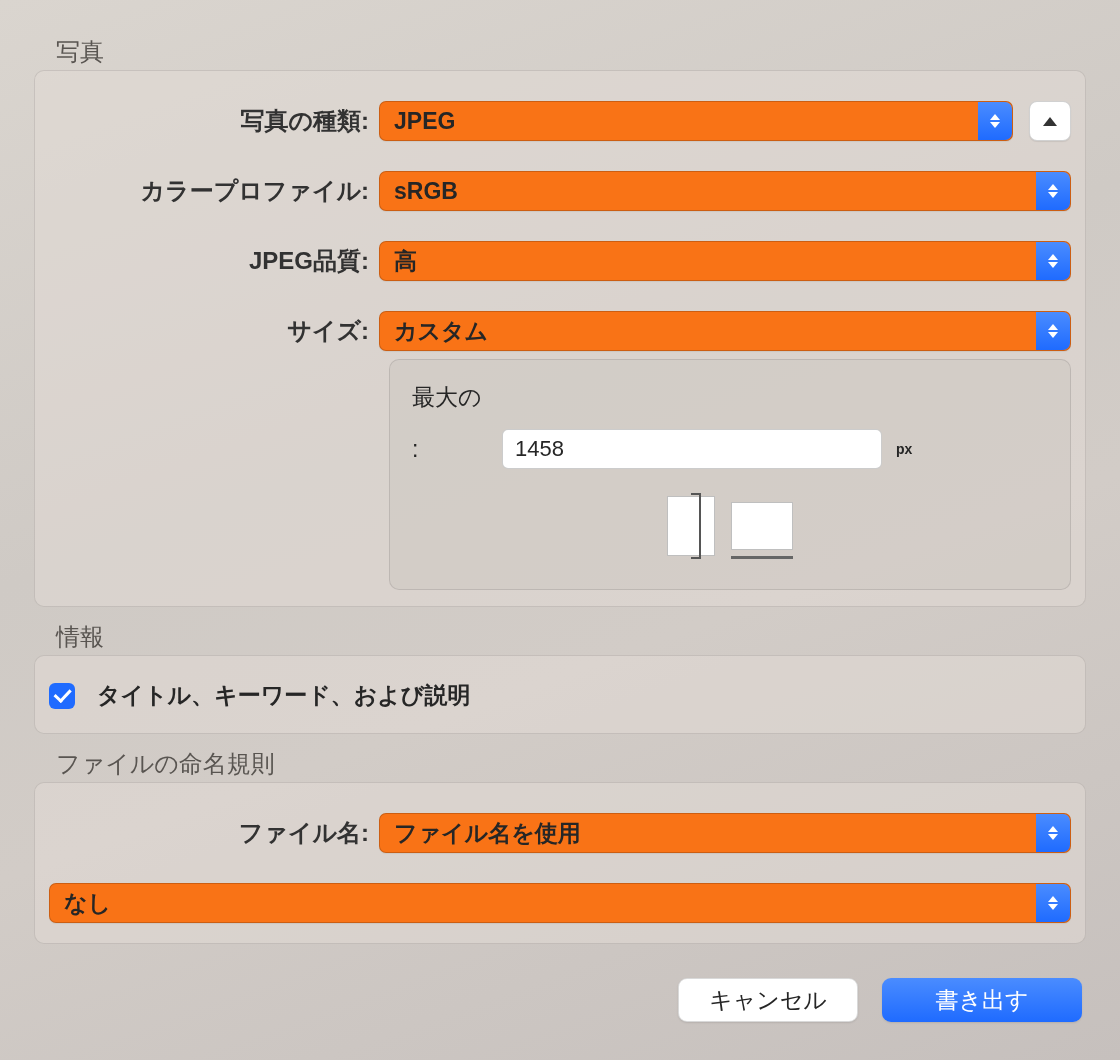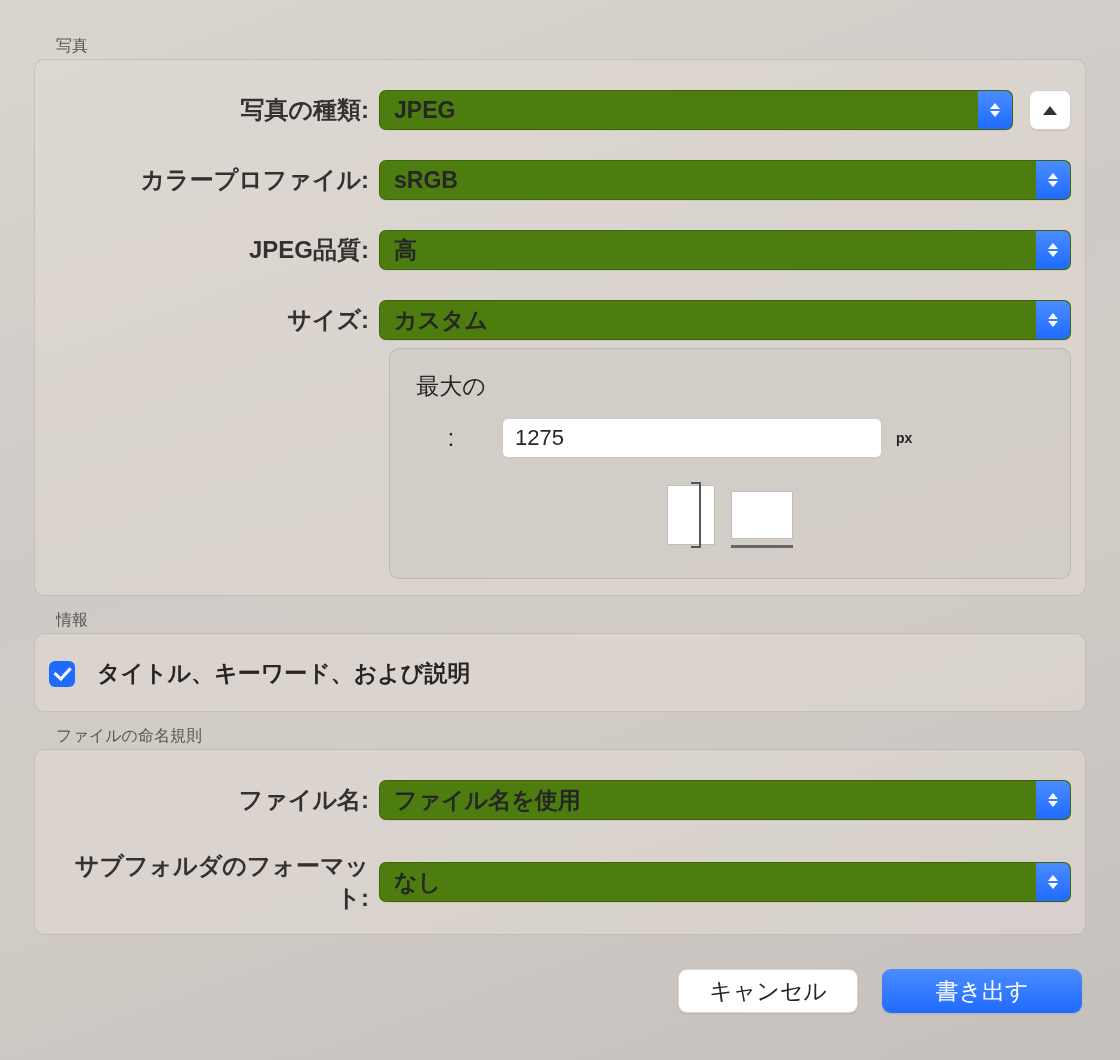--- a/index.html
+++ b/index.html
@@ -7,21 +7,21 @@
     margin: 0;
     width: 1120px;
     height: 1060px;
     font-family: -apple-system, "Helvetica Neue", Arial, sans-serif;
     font-size: 22px;
     color: #262626;
     background: linear-gradient(160deg,#dad5cf 0%, #cfcac5 40%, #d2ccc7 60%, #c6c0bd 100%);
     padding: 30px 34px 26px 34px;
   }
   .group-label{
-    font-size:16px;
+    font-size:24px;
     color:#595551;
     margin: 6px 0 2px 22px;
   }
   .group{
     background: rgba(225,219,214,0.55);
     border:1px solid rgba(0,0,0,0.10);
     border-radius:10px;
     padding: 18px 14px 16px 14px;
     margin-bottom: 14px;
   }
@@ -36,21 +36,21 @@
     width: 330px;
     text-align:right;
     padding-right:10px;
     color:#323232;
     font-size:24px;
   }
   .sel{
     position:relative;
     flex:1;
     height:40px;
-    background:#4d7c0f;
+    background:#f97316;
     border:1px solid rgba(0,0,0,0.18);
     border-radius:7px;
     display:flex;
     align-items:center;
     padding: 0 46px 0 14px;
     font-size:23px;
     box-shadow: 0 1px 1px rgba(0,0,0,0.06);
   }
   .sel-cap{
     position:absolute;
@@ -96,21 +96,21 @@
     border-radius:10px;
     padding: 22px 22px 30px 22px;
   }
   .subrow{
     display:flex;
     align-items:center;
     margin-bottom: 16px;
   }
   .sublbl{
     width:90px;
-    text-align:center;
+    text-align:left;
     padding-right:12px;
     font-size:23px;
   }
   .subsel{
     flex:1;
     max-width: 400px;
   }
   .numfield{
     height:40px;
     width:380px;
@@ -230,21 +230,21 @@
     </div>
   </div>
 
   <div class="subpanel">
     <div class="subrow">
       <div class="sublbl">最大の</div>
     </div>
     <div class="subrow">
       <div class="sublbl">:</div>
       <div class="numfield">
-        <span>1275</span>
+        <span>1458</span>
       </div>
       <span class="unit">px</span>
     </div>
     <div class="thumbs">
       <div style="display:flex;align-items:center;">
         <div class="thumb1"></div>
         <div class="bracket"></div>
       </div>
       <div class="thumb2wrap">
         <div class="thumb2"></div>
@@ -269,21 +269,20 @@
 <div class="group-label">ファイルの命名規則</div>
 <div class="group">
   <div class="row">
     <div class="lbl">ファイル名:</div>
     <div class="sel">
       <span>ファイル名を使用</span>
       <div class="sel-cap"></div>
     </div>
   </div>
   <div class="row" style="margin-bottom:4px;">
-    <div class="lbl">サブフォルダのフォーマット:</div>
     <div class="sel">
       <span>なし</span>
       <div class="sel-cap"></div>
     </div>
   </div>
 </div>
 
 <div class="btnbar">
   <div class="btn secondary">
     <span>キャンセル</span>

